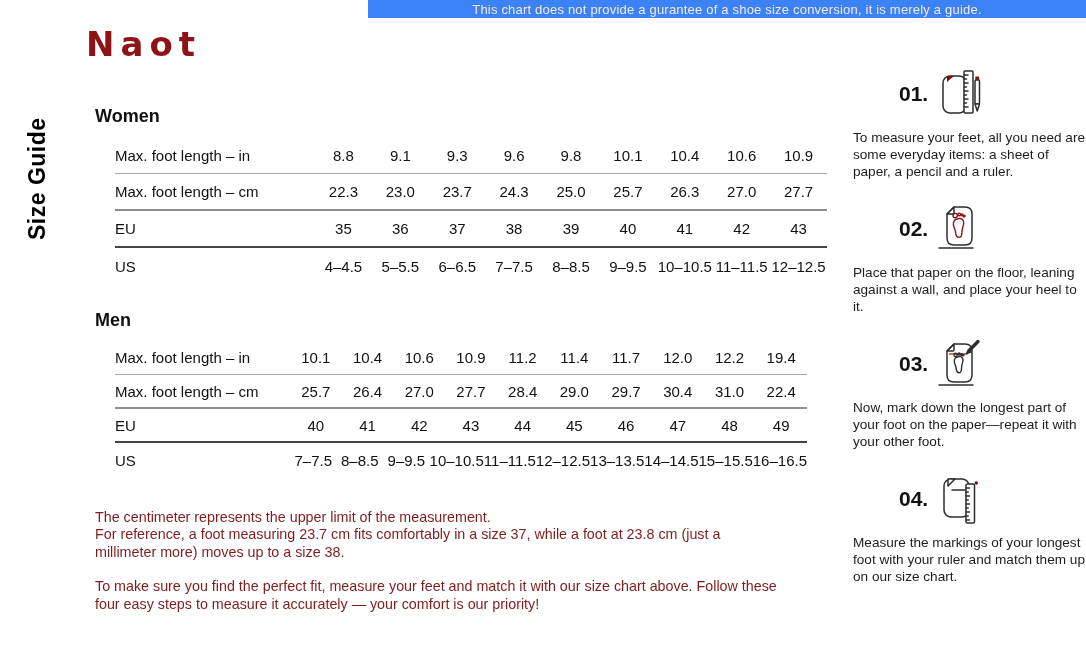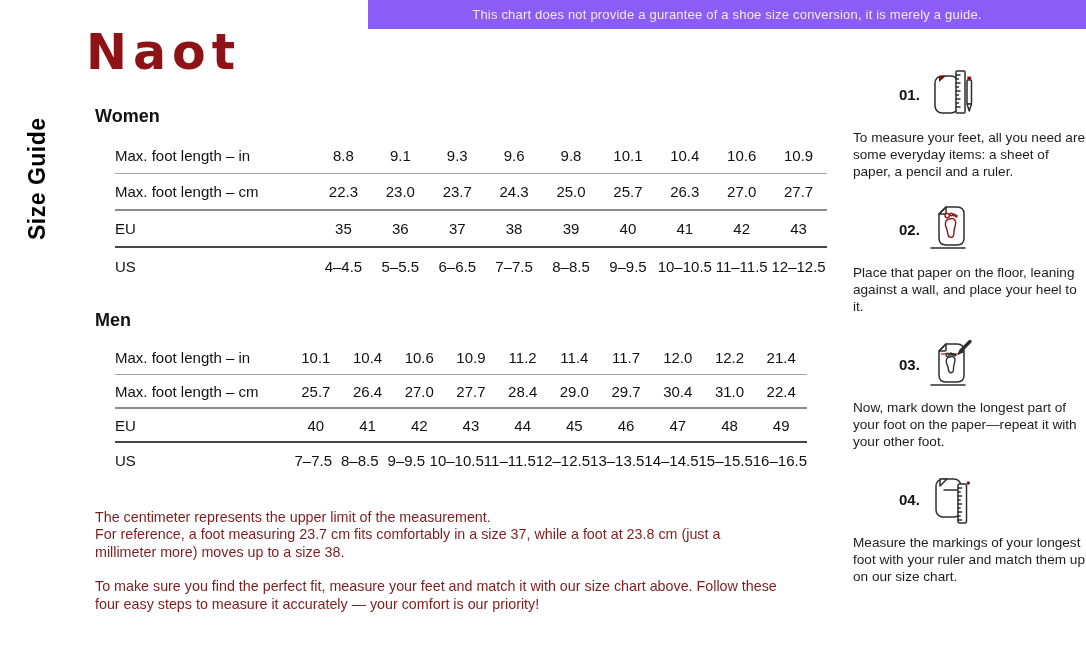--- a/index.html
+++ b/index.html
@@ -1,26 +1,26 @@
 <!DOCTYPE html>
 <html><head>
 <meta charset="utf-8">
 <style>
   * { margin:0; padding:0; box-sizing:border-box; }
   html,body { background:#fff; }
   body { font-family:"Liberation Sans","DejaVu Sans",sans-serif; color:#1c1c1c; }
   .page { position:relative; width:1086px; height:672px; background:#fff; overflow:hidden; }
 
   
-  .banner { position:absolute; left:368px; top:0; width:718px; height:29px;
-            background:#8b5cf6; display:flex; align-items:center; justify-content:center; }
+  .banner { position:absolute; left:368px; top:0; width:718px; height:18px;
+            background:#3b82f6; display:flex; align-items:center; justify-content:center; }
   .banner span { color:#f3e9e9; font-size:13px; letter-spacing:.2px; }
 
   
-  .logo { position:absolute; left:86px; top:24px; font-size:49px; font-weight:700;
+  .logo { position:absolute; left:86px; top:24px; font-size:34px; font-weight:700;
           color:#8e1216; letter-spacing:6px; font-family:"DejaVu Sans",sans-serif; }
 
   
   .side-label { position:absolute; left:24px; top:240px; transform:rotate(-90deg);
                 transform-origin:0 0; width:150px; font-size:23px; font-weight:700;
                 color:#000; letter-spacing:.5px; white-space:nowrap; }
 
   
   .sec-title { position:absolute; left:95px; font-size:18px; font-weight:700; color:#111; }
   .women-title { top:106px;text-align:right; }
@@ -44,21 +44,21 @@
   
   .notes { position:absolute; left:95px; top:509px; width:690px; font-size:14.3px;
            line-height:17.4px; color:#7f1d1d; }
   .notes .nline { display:block; }
   .note2 { margin-top:17px; }
 
   
   .steps { position:absolute; left:853px; top:66px; width:233px; }
   .step { margin-bottom:21px; }
   .step-head { display:flex; align-items:center; gap:8px; padding-left:46px; height:56px; }
-  .step-num { font-size:15px; font-weight:700; color:#111; }
+  .step-num { font-size:21px; font-weight:700; color:#111; }
   .step-icon svg { display:block; width:48px; height:52px; }
   .step-text { margin-top:7px; font-size:13.6px; line-height:17px; color:#1d1d1d; }
 </style>
 </head>
 <body>
 
 <div class="page">
 
   <div class="banner">
     <span>This chart does not provide a gurantee of a shoe size conversion, it is merely a guide.</span>
@@ -126,21 +126,21 @@
         <div class="tlabel">Max. foot length – in</div>
         <div class="tcell">10.1</div>
         <div class="tcell">10.4</div>
         <div class="tcell">10.6</div>
         <div class="tcell">10.9</div>
         <div class="tcell">11.2</div>
         <div class="tcell">11.4</div>
         <div class="tcell">11.7</div>
         <div class="tcell">12.0</div>
         <div class="tcell">12.2</div>
-        <div class="tcell">21.4</div>
+        <div class="tcell">19.4</div>
       </div>
       <div class="trow row1">
         <div class="tlabel">Max. foot length – cm</div>
         <div class="tcell">25.7</div>
         <div class="tcell">26.4</div>
         <div class="tcell">27.0</div>
         <div class="tcell">27.7</div>
         <div class="tcell">28.4</div>
         <div class="tcell">29.0</div>
         <div class="tcell">29.7</div>

